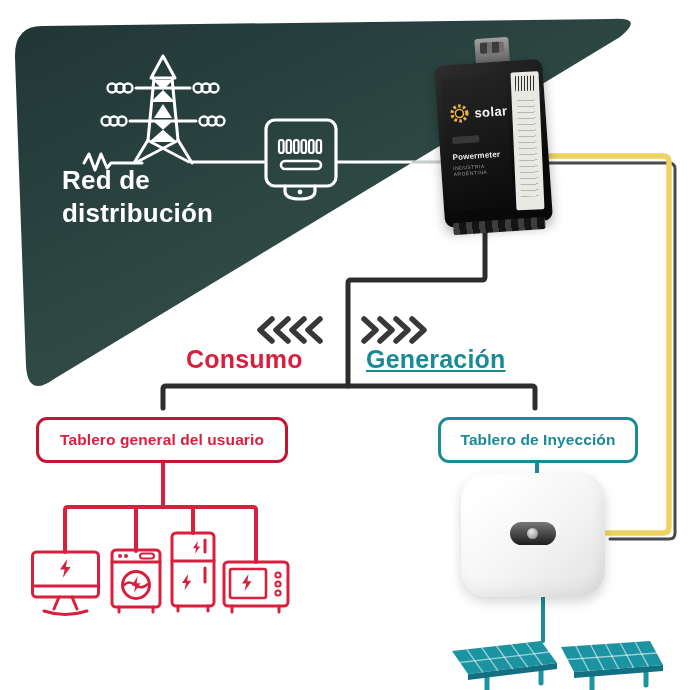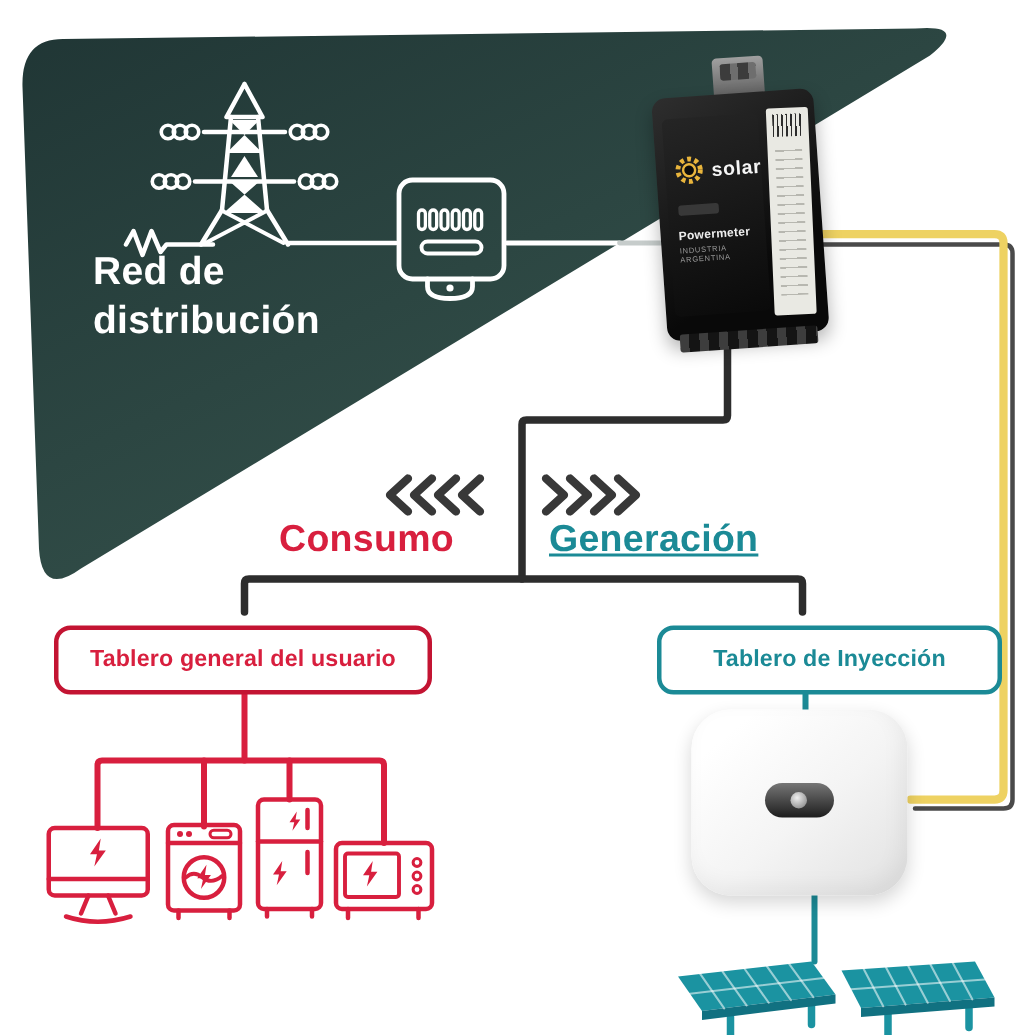--- a/index.html
+++ b/index.html
@@ -20,21 +20,21 @@
   .flow-consumo{left:186px;width:164px;color:var(--accent_red);}
   .flow-generacion{left:366px;width:170px;color:var(--accent_teal);text-decoration:underline;}
 
   .panel-box{
     top:406px;height:46px;border-radius:11px;background:#fff;
     display:flex;align-items:center;justify-content:center;box-sizing:border-box;margin-top:11px;
   }
   .panel-box span{font-size:15.5px;font-weight:800;letter-spacing:.1px;white-space:nowrap;}
   .user-box{left:36px;width:252px;border:3px solid var(--red_border);}
   .user-box span{color:var(--accent_red);}
-  .injection-box{left:438px;width:230px;border:3px solid var(--accent_teal);}
+  .injection-box{left:438px;width:200px;border:3px solid var(--accent_teal);}
   .injection-box span{color:var(--accent_teal);}
 
   
   #powermeter{left:437px;top:38px;width:118px;height:194px;transform:rotate(-4deg);}
   #pm-connector{left:44px;top:0;width:34px;height:30px;border-radius:3px;
     background:linear-gradient(#a0a0a0,#565656);}
   #pm-connector div{position:absolute;left:5px;top:4px;width:24px;height:11px;
     background:repeating-linear-gradient(90deg,#3c3c3c 0 7px,#6e6e6e 7px 12px);border-radius:2px;}
   #pm-body{left:2px;top:24px;width:108px;height:162px;border-radius:9px;
     background:linear-gradient(150deg,#2e2e2e,#090909 70%);

